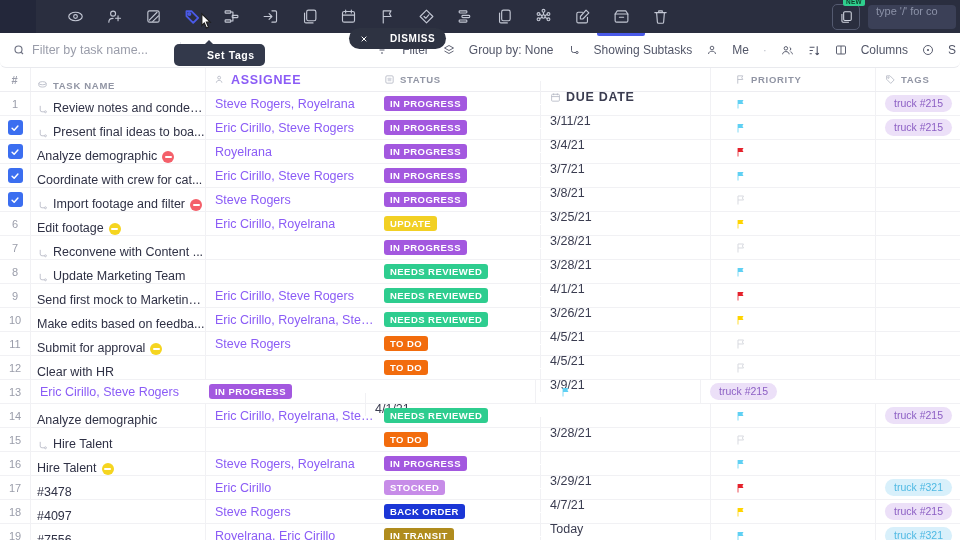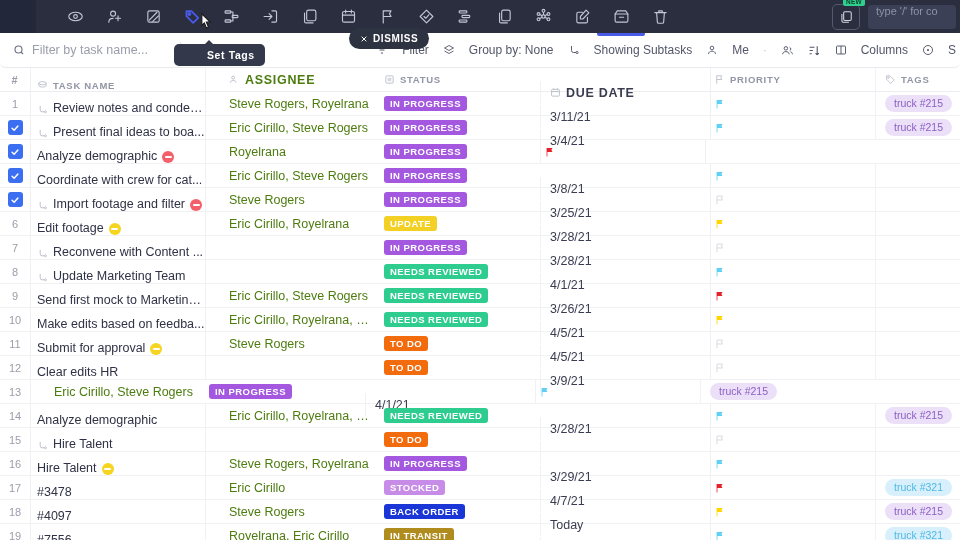--- a/index.html
+++ b/index.html
@@ -102,21 +102,21 @@
     position: absolute;
     top: -4px; left: 30px;
     border-left: 5px solid transparent;
     border-right: 5px solid transparent;
     border-bottom: 5px solid #33394b;
   }
   .tip-dismiss {
     left: 349px; top: 28px;
     border-radius: 12px;
     padding: 5px 11px;
-    display: flex; align-items: center; gap: 5px;
+    display: flex; align-items: center; gap: 22px;
     font-size: 10px;
     background: #2e3342;
   }
 
   
   .filterbar {
     position: relative;
     height: 35px;
     background: #fff;
     display: flex;
@@ -188,51 +188,51 @@
   }
   .c-name .txt {
     font-size: 12.5px;
     color: #2f3145;
     white-space: nowrap;
     overflow: hidden;
     text-overflow: ellipsis;
   }
   .c-assignee {
     width: 170px; min-width: 170px;
-    padding-left: 23px;
+    padding-left: 9px;
     border-left: 1px solid #f1f1f4;
     height: 100%;
     display: flex; align-items: center;
     font-size: 12.5px;
-    color: #4d7c0f;
+    color: #8b5cf6;
     white-space: nowrap;
     overflow: hidden;
   }
   .c-assignee span {
     overflow: hidden; text-overflow: ellipsis; white-space: nowrap;
   }
   .c-status {
     width: 165px; min-width: 165px;
     padding-left: 9px;
     height: 100%;
     display: flex; align-items: center;
   }
   .c-due {
     width: 170px; min-width: 170px;
     padding-left: 9px;
     border-left: 1px solid #f1f1f4;
     height: 100%;
-    display: flex; align-items: center;
+    display: flex; align-items: flex-end;
     font-size: 12.5px;
     color: #3a3c50;
     margin-top: 26px;
   }
   .c-prio {
     width: 165px; min-width: 165px;
-    padding-left: 3px;
+    padding-left: 24px;
     border-left: 1px solid #f1f1f4;
     height: 100%;
     display: flex; align-items: center;
   }
   .c-tags {
     flex: 1;
     padding-left: 9px;
     border-left: 1px solid #f1f1f4;
     height: 100%;
     display: flex; align-items: center; gap: 4px;
@@ -617,20 +617,21 @@
         <span class="emoji" style="background:#f4606a">
           <i></i>
         </span>
       </div>
       <div class="c-assignee">
         <span>Royelrana</span>
       </div>
       <div class="c-status">
         <span class="badge" style="background:#a358df">IN PROGRESS</span>
       </div>
+      <div class="c-due">3/7/21</div>
       <div class="c-prio">
         <svg class="flag" width="12" height="12" viewBox="0 0 24 24">
           <path d="M6 21V4h11l-2.2 4L17 12H6z" fill="#e5222c"></path>
           <path d="M6 21V4" stroke="#e5222c" stroke-width="1.6"></path>
         </svg>
       </div>
       <div class="c-tags"></div>
     </div>
     <div class="row">
       <div class="c-num">
@@ -818,21 +819,21 @@
       <div class="c-prio">
         <svg class="flag" width="12" height="12" viewBox="0 0 24 24" fill="none" stroke="#d6d8de" stroke-width="1.9">
           <path d="M6 21V4h11l-2.2 4L17 12H6"></path>
         </svg>
       </div>
       <div class="c-tags"></div>
     </div>
     <div class="row">
       <div class="c-num">12</div>
       <div class="c-name">
-        <span class="txt">Clear edits HR</span>
+        <span class="txt">Clear with HR</span>
       </div>
       <div class="c-assignee">
         <span></span>
       </div>
       <div class="c-status">
         <span class="badge" style="background:#f26c0d">TO DO</span>
       </div>
       <div class="c-due">3/9/21</div>
       <div class="c-prio">
         <svg class="flag" width="12" height="12" viewBox="0 0 24 24" fill="none" stroke="#d6d8de" stroke-width="1.9">

